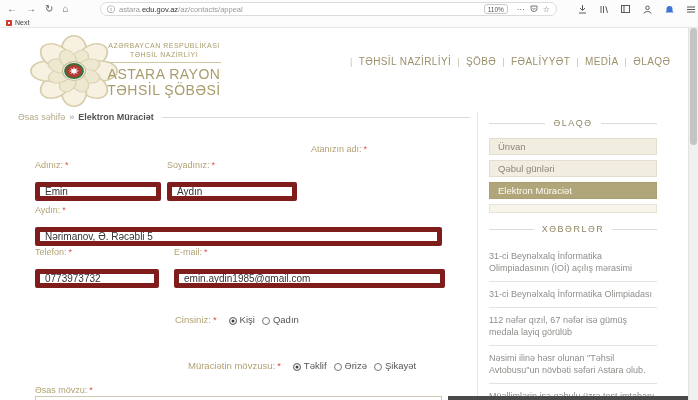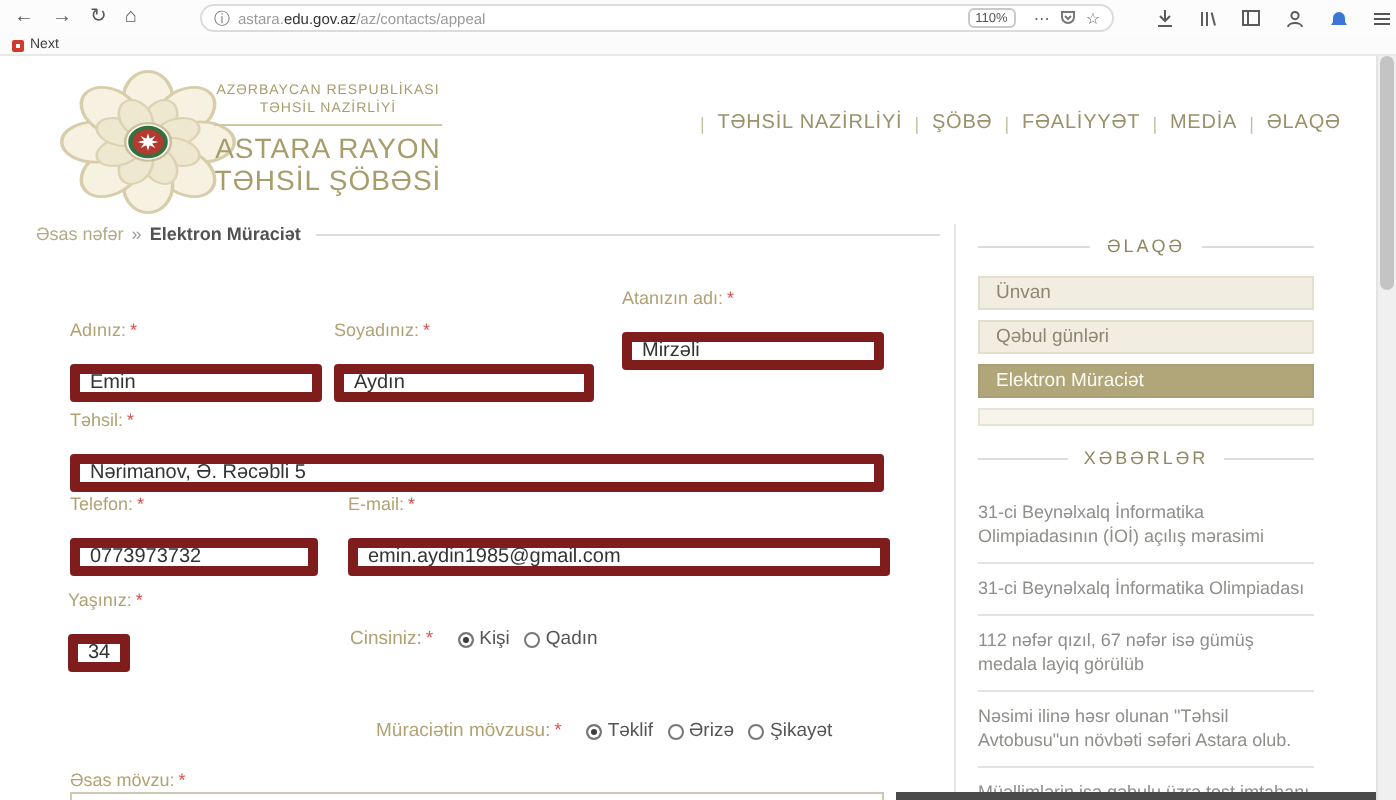--- a/index.html
+++ b/index.html
@@ -48,21 +48,21 @@
   #fg-name{left:35px;top:160px;width:126px;}
   #fg-surname{left:167px;top:160px;width:130px;}
   #fg-father{left:311px;top:144px;width:131px;}
   #fg-address{left:35px;top:205px;width:407px;}
   #fg-phone{left:35px;top:247px;width:124px;}
   #fg-email{left:174px;top:247px;width:271px;}
   #fg-age{left:34px;top:295px;width:60px;}
   #fg-age input{width:31px;}
   #fg-social{left:34px;top:340px;width:125px;}
   #fg-main{left:35px;top:385px;}
-  .inline-row{position:absolute;display:flex;align-items:center;font-size:9.5px;color:#555;white-space:nowrap;}
+  .inline-row{position:absolute;display:flex;align-items:flex-end;font-size:9.5px;color:#555;white-space:nowrap;}
   #row-gender{left:175px;top:314px;}
   #row-appeal{left:175px;top:360px;padding-left:13px;}
   .il-label{color:#b2a273;margin-right:5px;}
   .radio{width:8px;height:8px;border:1px solid #777;border-radius:50%;background:#fff;display:inline-block;margin:0 3px 0 7px;flex:none;cursor:pointer;}
   .radio.checked{background:#3c3c3c;box-shadow:inset 0 0 0 1.5px #fff;}
   .opt{cursor:pointer;}
   .select-box{position:relative;width:125px;height:23px;border:1px solid #c8c1ab;background:#fff;font-size:10px;color:#333;line-height:21px;padding:0 14px 0 5px;cursor:pointer;overflow:hidden;}
   .select-scroll{position:absolute;right:1px;top:1px;bottom:1px;width:9px;background:linear-gradient(#ececec,#c9c9c9 45%,#dcdcdc);border-left:1px solid #d8d8d8;}
   .input-sliver{position:absolute;left:35px;top:396px;width:407px;height:4px;border:1px solid #cfc8b2;border-bottom:none;background:#fff;}
 
@@ -190,53 +190,48 @@
     <a class="nav-item">ŞÖBƏ</a>
     <span class="nav-sep">|</span>
     <a class="nav-item">FƏALİYYƏT</a>
     <span class="nav-sep">|</span>
     <a class="nav-item">MEDİA</a>
     <span class="nav-sep">|</span>
     <a class="nav-item">ƏLAQƏ</a>
   </nav>
 
   <div class="breadcrumb">
-    <a class="bc-home">Əsas nəfər</a>
+    <a class="bc-home">Əsas səhifə</a>
     <span class="bc-sep">»</span>
     <span class="bc-cur">Elektron Müraciət</span>
     <span class="bc-line"></span>
   </div>
 
   <div class="fg" id="fg-name">
     <label><span>Adınız:</span><span class="req">*</span></label>
     <input value="Emin" style="">
   </div>
   <div class="fg" id="fg-surname">
     <label><span>Soyadınız:</span><span class="req">*</span></label>
     <input value="Aydın" style="">
   </div>
   <div class="fg" id="fg-father">
     <label><span>Atanızın adı:</span><span class="req">*</span></label>
-    <input value="Mirzəli" style="">
   </div>
   <div class="fg" id="fg-address">
-    <label><span>Təhsil:</span><span class="req">*</span></label>
+    <label><span>Aydın:</span><span class="req">*</span></label>
     <input value="Nərimanov, Ə. Rəcəbli 5" style="">
   </div>
   <div class="fg" id="fg-phone">
     <label><span>Telefon:</span><span class="req">*</span></label>
     <input value="0773973732" style="">
   </div>
   <div class="fg" id="fg-email">
     <label><span>E-mail:</span><span class="req">*</span></label>
     <input value="emin.aydin1985@gmail.com" style="">
-  </div>
-  <div class="fg" id="fg-age">
-    <label><span>Yaşınız:</span><span class="req">*</span></label>
-    <input value="34" style="">
   </div>
 
   <div class="inline-row" id="row-gender">
     <span class="il-label"><span>Cinsiniz:</span><span class="req">*</span></span>
     <span class="radio checked"></span>
     <span class="opt">Kişi</span>
     <span class="radio"></span>
     <span class="opt">Qadın</span>
   </div>
 

